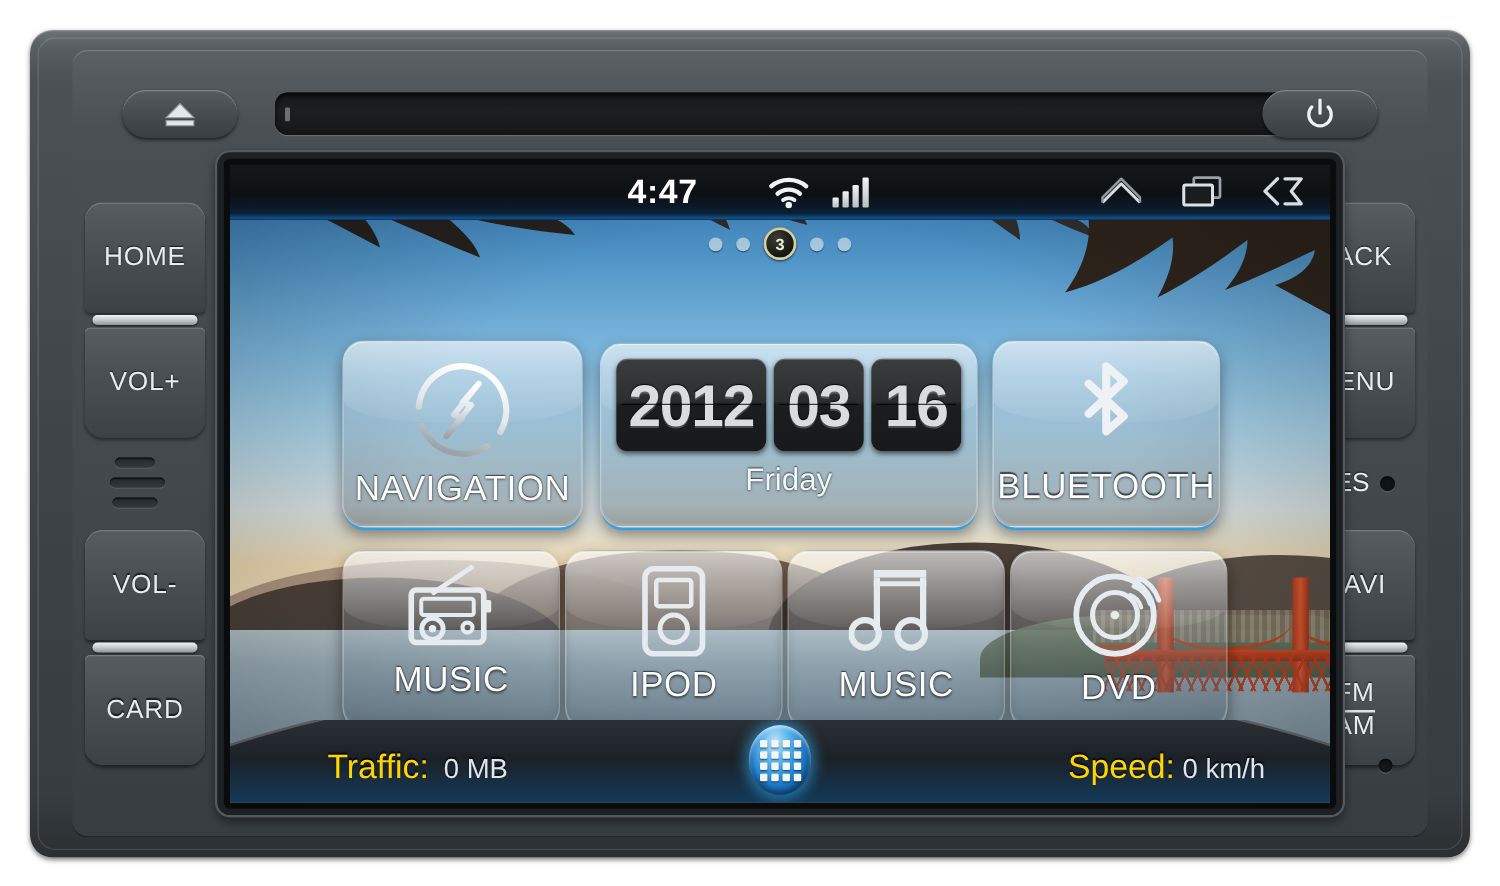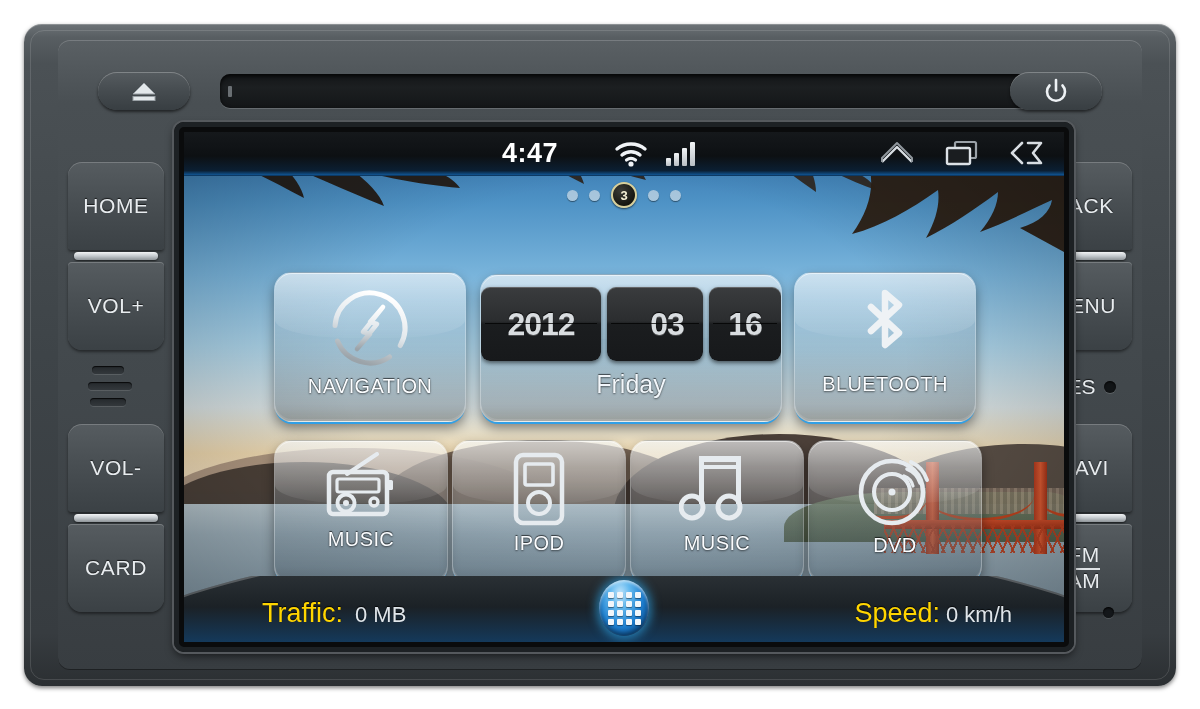--- a/index.html
+++ b/index.html
@@ -181,46 +181,46 @@
     overflow:hidden;
     display:flex;flex-direction:column;align-items:center;justify-content:flex-start;
   }
   .tile:before{
     content:"";position:absolute;left:0;top:0;right:0;height:44%;
     background:linear-gradient(180deg,rgba(255,255,255,.42),rgba(255,255,255,.04));
     border-radius:17px 17px 40% 40%/17px 17px 18px 18px;pointer-events:none;
   }
   .tile .ticon{position:relative;z-index:2;display:flex;align-items:center;justify-content:center;}
   .tile .tlabel{
-    position:relative;z-index:2;color:#fbfdff;font-size:20px;letter-spacing:.4px;
+    position:relative;z-index:2;color:#fbfdff;font-size:28px;letter-spacing:.4px;
     text-shadow:0 -1px 1px rgba(0,0,0,.65), 0 1px 2px rgba(0,0,0,.55);
   }
 
   
   .t-nav{left:90px;top:80px;width:190px;height:148px;}
   .t-nav .ticon{margin-top:12px;}
   .t-nav .tlabel{margin-top:4px;}
   .t-bt{left:610px;top:80px;width:180px;height:148px;}
   .t-bt .ticon{margin-top:10px;}
   .t-bt .tlabel{margin-top:4px;}
 
   
   .t-date{left:296px;top:82px;width:300px;height:146px;}
   .flips{position:relative;z-index:2;display:flex;gap:6px;margin-top:12px;}
   .flip{
     border-radius:9px;background:linear-gradient(180deg,#3a3c3e 0%,#2b2d2f 46%,#1b1d1f 50%,#17191b 100%);
     box-shadow:inset 0 1px 0 rgba(255,255,255,.22), 0 2px 4px rgba(0,0,0,.55);
     display:flex;align-items:center;justify-content:center;
-    color:#d9dde0;font-size:32px;font-weight:bold;letter-spacing:-1px;
+    color:#d9dde0;font-size:47px;font-weight:bold;letter-spacing:-1px;
     text-shadow:0 -1px 1px rgba(0,0,0,.9), 0 1px 0 rgba(255,255,255,.22);
     position:relative;
   }
   .flip:after{content:"";position:absolute;left:4px;right:4px;top:49%;height:1px;background:rgba(0,0,0,.75);}
   .flip.y{width:120px;height:74px;}
-  .flip.m{width:72px;height:74px;padding-left:24px;}
+  .flip.m{width:72px;height:74px;}
   .flip.d{width:72px;height:74px;}
   .dayname{position:relative;z-index:2;margin-top:9px;color:#f2f7fb;font-size:25px;
     text-shadow:0 -1px 1px rgba(0,0,0,.6), 0 1px 2px rgba(0,0,0,.5);}
 
   
   .t2{top:248px;width:172px;height:142px;}
   .t2 .ticon{margin-top:11px;}
   .t2 .tlabel{margin-top:6px;}
   .t-radio{left:90px;}
   .t-ipod{left:268px;}

